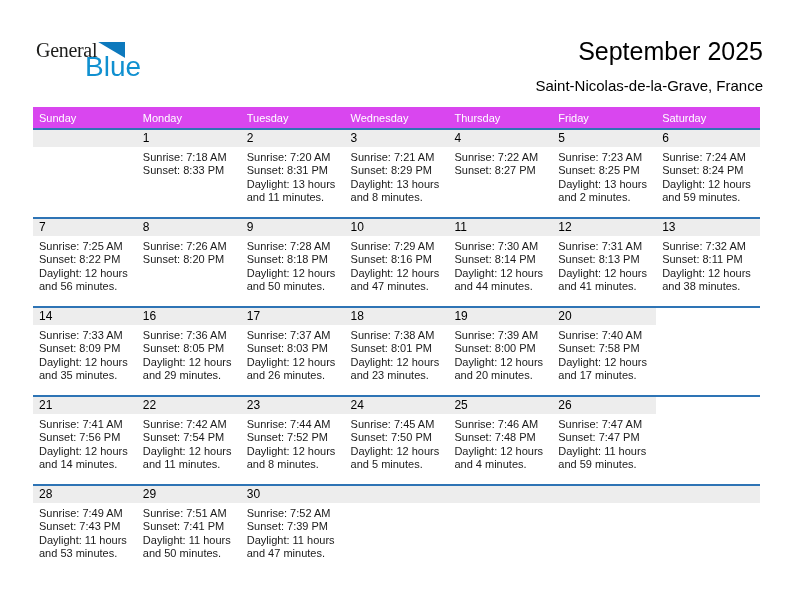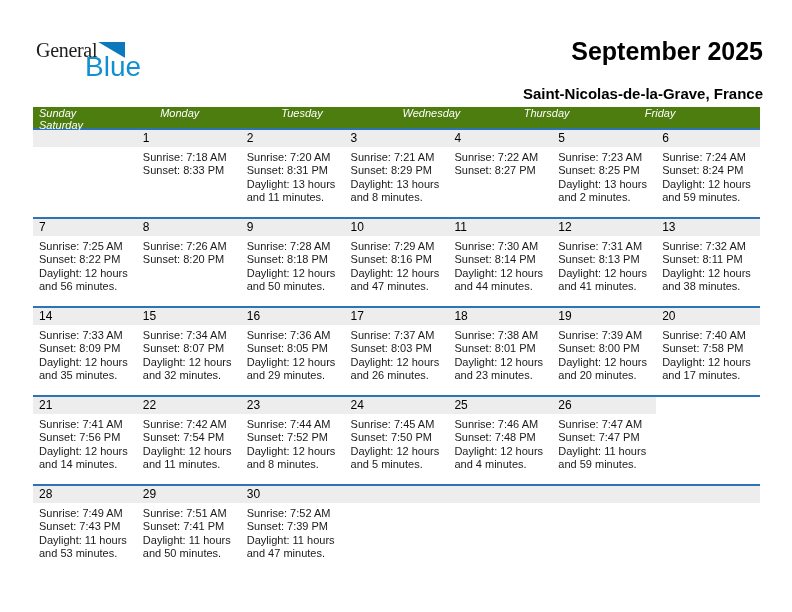--- a/index.html
+++ b/index.html
@@ -18,28 +18,28 @@
   .logo-general { font-size:20px; color:#1d1d1b; letter-spacing:-0.3px; line-height:20px; }
   .logo-triangle {
     display:inline-block; width:27px; height:16px;
     background:#0d79bd; margin-left:1px; margin-top:2px;
     clip-path:polygon(0 0, 100% 0, 100% 100%);
   }
   .logo-blue { font-size:28px; color:#1090d0; line-height:19px; margin-left:49px; margin-top:-3px; }
 
   
   .title-block { position:absolute; top:36px; right:29px; text-align:right; }
-  .page-title { font-size:25px; line-height:30px; color:#000000; font-weight:700; }
-  .page-subtitle { font-size:15px; line-height:18px; color:#000000; margin-top:19px; font-weight:700; }
+  .page-title { font-size:25px; line-height:30px; color:#000000; font-weight:400; }
+  .page-subtitle { font-size:15px; line-height:18px; color:#000000; margin-top:11px; font-weight:400; }
 
   
   .calendar { position:absolute; left:33px; top:107px; width:727px; }
   .weekday-row {
-    display:grid; grid-template-columns:repeat(6,1fr);
-    background:#4d7c0f; height:21px; align-items:center;font-style:italic;
+    display:grid; grid-template-columns:repeat(7,1fr);
+    background:#d946ef; height:21px; align-items:center;
   }
   .weekday { color:#ffffff; font-size:11px; padding-left:6px; }
   .week {
     display:grid; grid-template-columns:repeat(7,1fr);
     border-top:2px solid #2E74B5; height:89px;
   }
   .cell { overflow:hidden; }
   .cell .num {
     height:17px; background:#EDEDED;
     font-size:12px; line-height:17px; padding-left:6px; color:#000000;
@@ -186,28 +186,20 @@
         <div class="week">
           <div class="cell">
             <div class="num">14</div>
             <div class="info">
               <div>Sunrise: 7:33 AM</div>
               <div>Sunset: 8:09 PM</div>
               <div>Daylight: 12 hours and 35 minutes.</div>
             </div>
           </div>
           <div class="cell">
-            <div class="num">15</div>
-            <div class="info">
-              <div>Sunrise: 7:34 AM</div>
-              <div>Sunset: 8:07 PM</div>
-              <div>Daylight: 12 hours and 32 minutes.</div>
-            </div>
-          </div>
-          <div class="cell">
             <div class="num">16</div>
             <div class="info">
               <div>Sunrise: 7:36 AM</div>
               <div>Sunset: 8:05 PM</div>
               <div>Daylight: 12 hours and 29 minutes.</div>
             </div>
           </div>
           <div class="cell">
             <div class="num">17</div>
             <div class="info">

